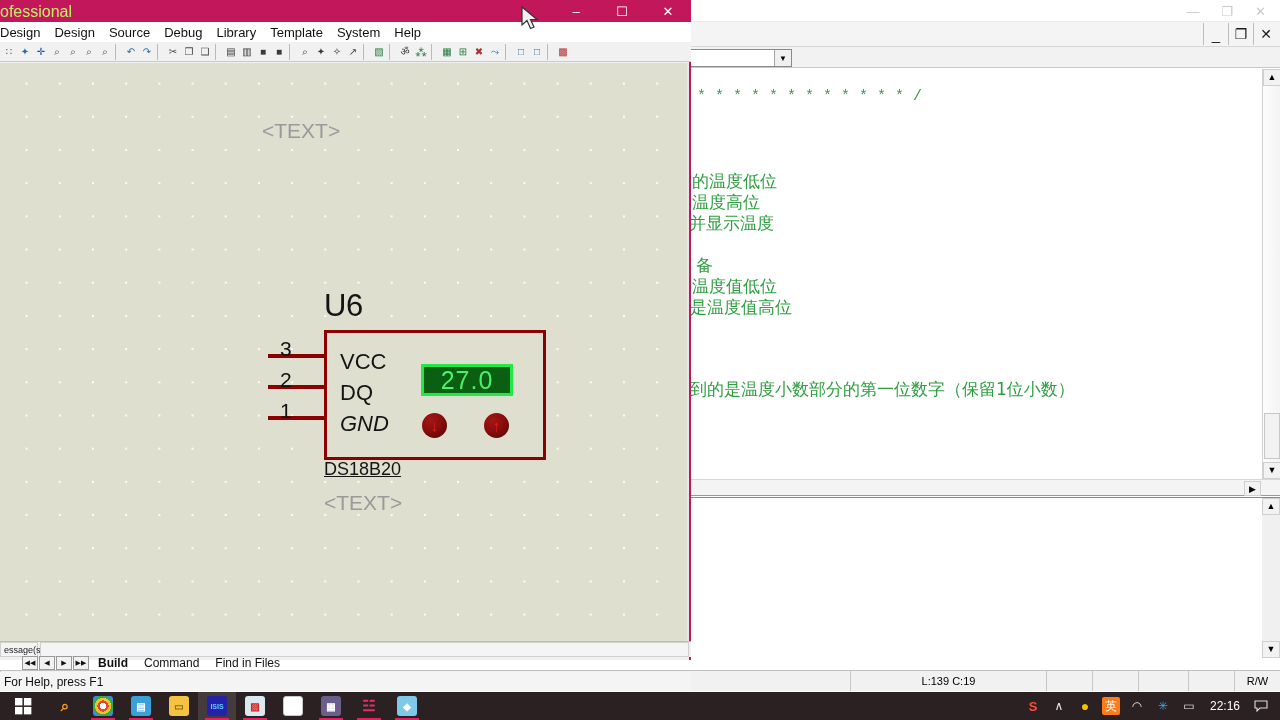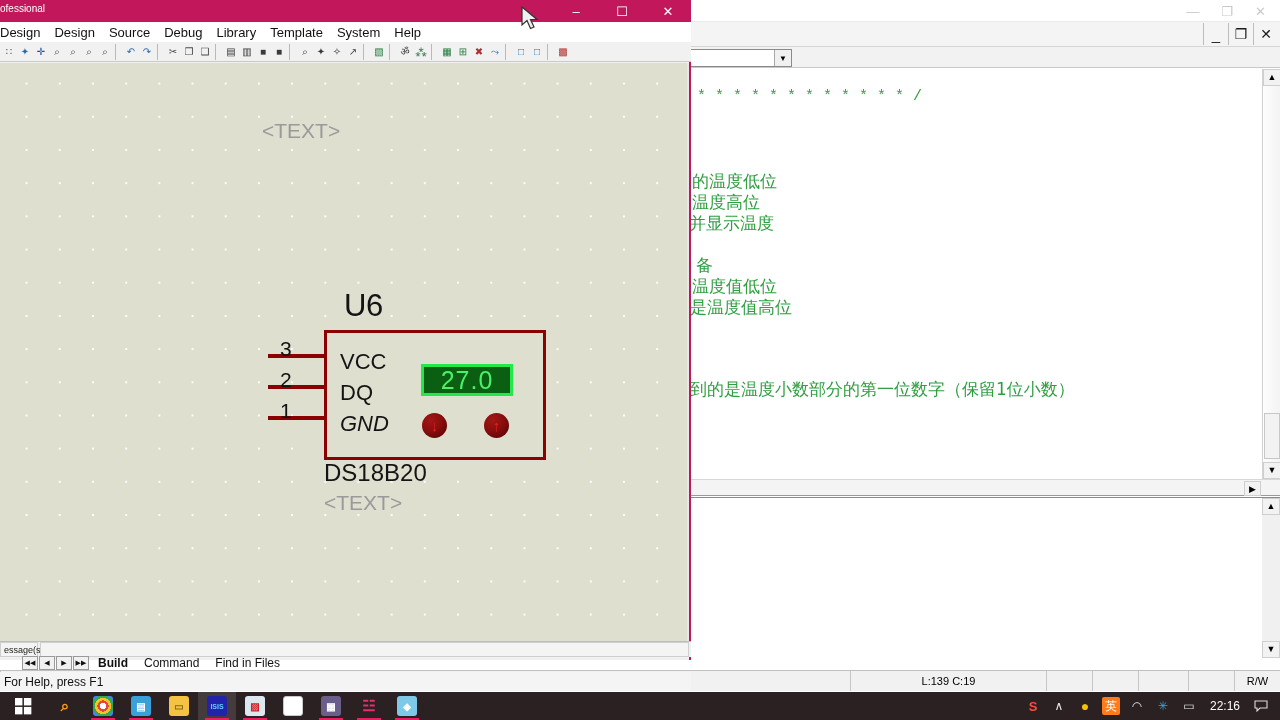--- a/index.html
+++ b/index.html
@@ -125,21 +125,21 @@
   .isis {
     position: absolute; left: 0; top: 0; width: 691px; height: 660px;
     background: #f0f0f0;
     border-right: 2px solid #c2185b;
   }
   .isis-title {
     position: absolute; left: 0; top: 0; width: 691px; height: 22px;
     background: #c2185b; color: #ffffff;
   }
   .isis-title .t {
-    position: absolute; left: 0; top: 3px; font-size: 10px; color:#ffffff;
+    position: absolute; left: 0; top: 3px; font-size: 16px; color:#bef264;
     font-family: "Liberation Sans", sans-serif; white-space: nowrap;
   }
   .isis-ctrls { position:absolute; right: 0; top:0; height:22px; display:flex; }
   .isis-ctrls div {
     width: 46px; height: 22px; display:flex; align-items:center; justify-content:center;
     color:#ffffff; font-size: 13px;
   }
   .isis-menu {
     position: absolute; left: 0; top: 22px; width: 691px; height: 20px;
     background: #ffffff; display: flex; align-items: center;
@@ -168,27 +168,27 @@
     padding-left: 16px;
   }
   .canvas-border-r { position:absolute; right:0; top:63px; width:2px; height:578px; background:#e8e8e8; }
 
   
   .comp-body {
     position: absolute; left: 324px; top: 267px; width: 222px; height: 130px;
     background: #dfdfd0; border: 3px solid #8b0000;
   }
   .comp-ref {
-    position: absolute; left: 344px; top: 225px;
+    position: absolute; left: 324px; top: 225px;
     font-size: 31px; color: #141414; font-family: "Liberation Sans", sans-serif;
     letter-spacing: -0.5px;
   }
   .comp-val {
     position: absolute; left: 324px; top: 396px;
-    font-size: 24px; color: #141414; font-family: "Liberation Sans", sans-serif;
+    font-size: 18px; color: #141414; font-family: "Liberation Sans", sans-serif; text-decoration: underline;
   }
   .comp-text {
     position: absolute; left: 324px; top: 428px;
     font-size: 21px; color: #9a9a9a; font-family: "Liberation Sans", sans-serif;
   }
   .top-text {
     position: absolute; left: 262px; top: 56px;
     font-size: 21px; color: #9a9a9a; font-family: "Liberation Sans", sans-serif;
   }
   .pin-label {

